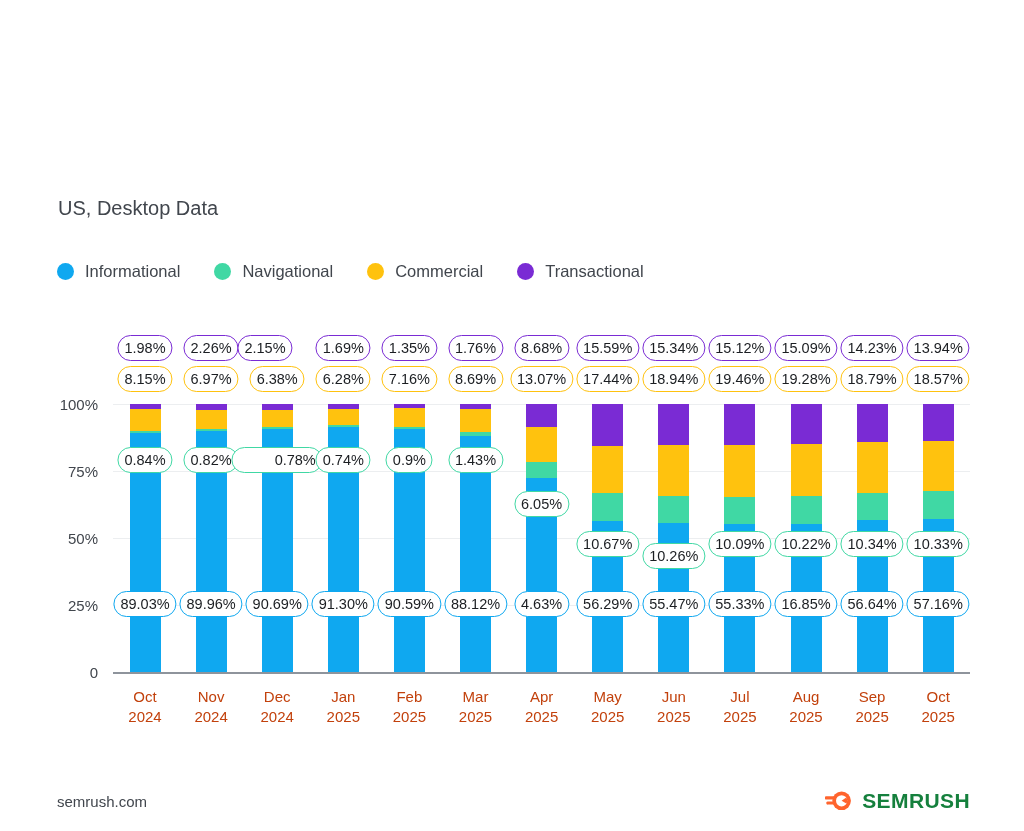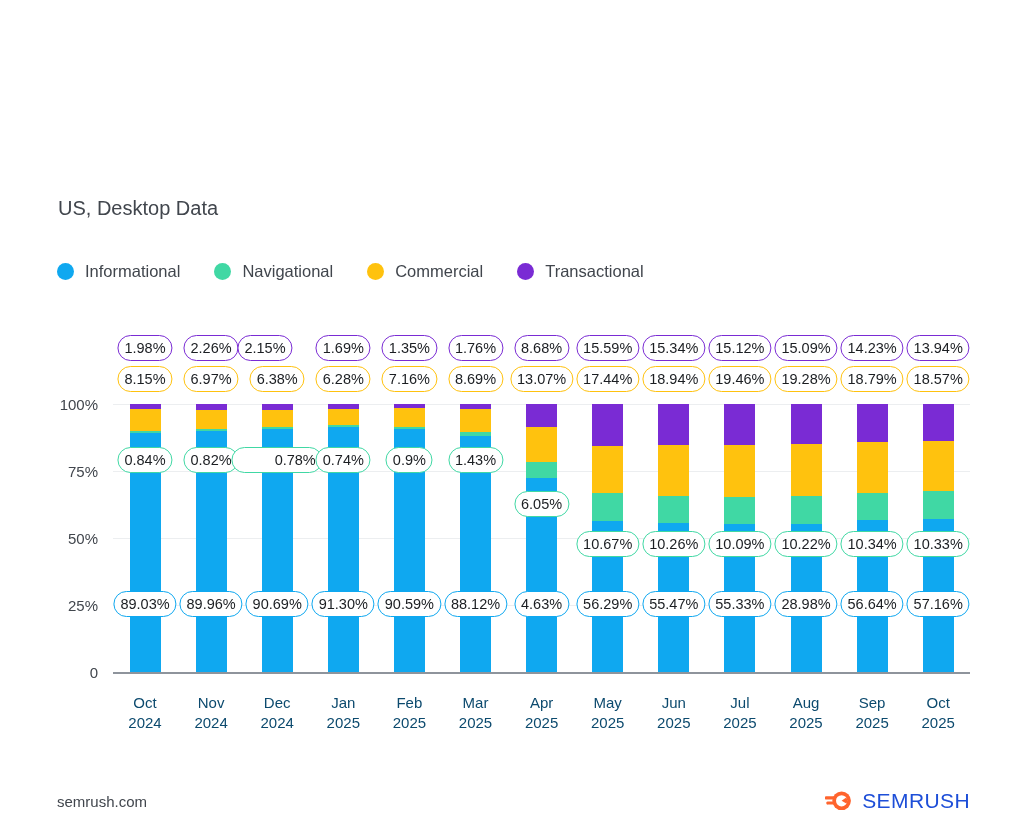--- a/index.html
+++ b/index.html
@@ -35,41 +35,41 @@
     position:absolute;right:0;width:66px;text-align:right;
     font-size:15px;color:#41464d;transform:translateY(-50%);
   }
   .ytick-wrap{position:absolute;left:0;width:98px;}
 
   .bar-col{position:absolute;bottom:0;}
   .seg{position:absolute;left:0;width:100%;}
 
   .xlabel{
     position:absolute;text-align:center;font-size:15px;line-height:20px;
-    color:#0c4a6e;white-space:pre-line;margin-top:6px;
+    color:#c2410c;white-space:pre-line;
   }
 
   
   .pill{
     position:absolute;box-sizing:border-box;
     background:#fff;border-radius:999px;border:1.6px solid #ccc;
     font-size:14.5px;line-height:1;color:#1b1e22;
     display:flex;align-items:center;justify-content:center;
     height:26px;white-space:nowrap;transform:translate(-50%,-50%);
     padding:0 6px;
   }
 
   
   .footer-url{
     position:absolute;left:57px;top:793px;font-size:15px;color:#41464d;
   }
   .brand{
     position:absolute;right:54px;top:789px;display:flex;align-items:center;gap:9px;
   }
-  .brand-text{font-size:21px;font-weight:400;letter-spacing:0.4px;color:#1d4ed8;}
+  .brand-text{font-size:21px;font-weight:700;letter-spacing:0.4px;color:#15803d;}
 </style>
 </head>
 <body>
 
 <div class="page">
 
   <div class="subtitle">US, Desktop Data</div>
 
   <div class="legend" id="legend">
       <div class="legend-item">
@@ -241,28 +241,28 @@
       <div class="pill" style="border-color: rgb(122, 43, 212); left: 475.5px; top: 348px;">1.76%</div>
       <div class="pill" style="border-color: rgb(15, 168, 240); left: 541.6px; top: 604px;">4.63%</div>
       <div class="pill" style="border-color: rgb(64, 216, 164); left: 541.6px; top: 504px;">6.05%</div>
       <div class="pill" style="border-color: rgb(255, 194, 14); left: 541.6px; top: 379px;">13.07%</div>
       <div class="pill" style="border-color: rgb(122, 43, 212); left: 541.6px; top: 348px;">8.68%</div>
       <div class="pill" style="border-color: rgb(15, 168, 240); left: 607.7px; top: 604px;">56.29%</div>
       <div class="pill" style="border-color: rgb(64, 216, 164); left: 607.7px; top: 544px;">10.67%</div>
       <div class="pill" style="border-color: rgb(255, 194, 14); left: 607.7px; top: 379px;">17.44%</div>
       <div class="pill" style="border-color: rgb(122, 43, 212); left: 607.7px; top: 348px;">15.59%</div>
       <div class="pill" style="border-color: rgb(15, 168, 240); left: 673.8px; top: 604px;">55.47%</div>
-      <div class="pill" style="border-color: rgb(64, 216, 164); left: 673.8px; top: 544px;">10.26%</div>
+      <div class="pill" style="border-color: rgb(64, 216, 164); left: 673.8px; top: 556px;">10.26%</div>
       <div class="pill" style="border-color: rgb(255, 194, 14); left: 673.8px; top: 379px;">18.94%</div>
       <div class="pill" style="border-color: rgb(122, 43, 212); left: 673.8px; top: 348px;">15.34%</div>
       <div class="pill" style="border-color: rgb(15, 168, 240); left: 739.9px; top: 604px;">55.33%</div>
       <div class="pill" style="border-color: rgb(64, 216, 164); left: 739.9px; top: 544px;">10.09%</div>
       <div class="pill" style="border-color: rgb(255, 194, 14); left: 739.9px; top: 379px;">19.46%</div>
       <div class="pill" style="border-color: rgb(122, 43, 212); left: 739.9px; top: 348px;">15.12%</div>
-      <div class="pill" style="border-color: rgb(15, 168, 240); left: 806px; top: 604px;">28.98%</div>
+      <div class="pill" style="border-color: rgb(15, 168, 240); left: 806px; top: 604px;">16.85%</div>
       <div class="pill" style="border-color: rgb(64, 216, 164); left: 806px; top: 544px;">10.22%</div>
       <div class="pill" style="border-color: rgb(255, 194, 14); left: 806px; top: 379px;">19.28%</div>
       <div class="pill" style="border-color: rgb(122, 43, 212); left: 806px; top: 348px;">15.09%</div>
       <div class="pill" style="border-color: rgb(15, 168, 240); left: 872.1px; top: 604px;">56.64%</div>
       <div class="pill" style="border-color: rgb(64, 216, 164); left: 872.1px; top: 544px;">10.34%</div>
       <div class="pill" style="border-color: rgb(255, 194, 14); left: 872.1px; top: 379px;">18.79%</div>
       <div class="pill" style="border-color: rgb(122, 43, 212); left: 872.1px; top: 348px;">14.23%</div>
       <div class="pill" style="border-color: rgb(15, 168, 240); left: 938.2px; top: 604px;">57.16%</div>
       <div class="pill" style="border-color: rgb(64, 216, 164); left: 938.2px; top: 544px;">10.33%</div>
       <div class="pill" style="border-color: rgb(255, 194, 14); left: 938.2px; top: 379px;">18.57%</div>

